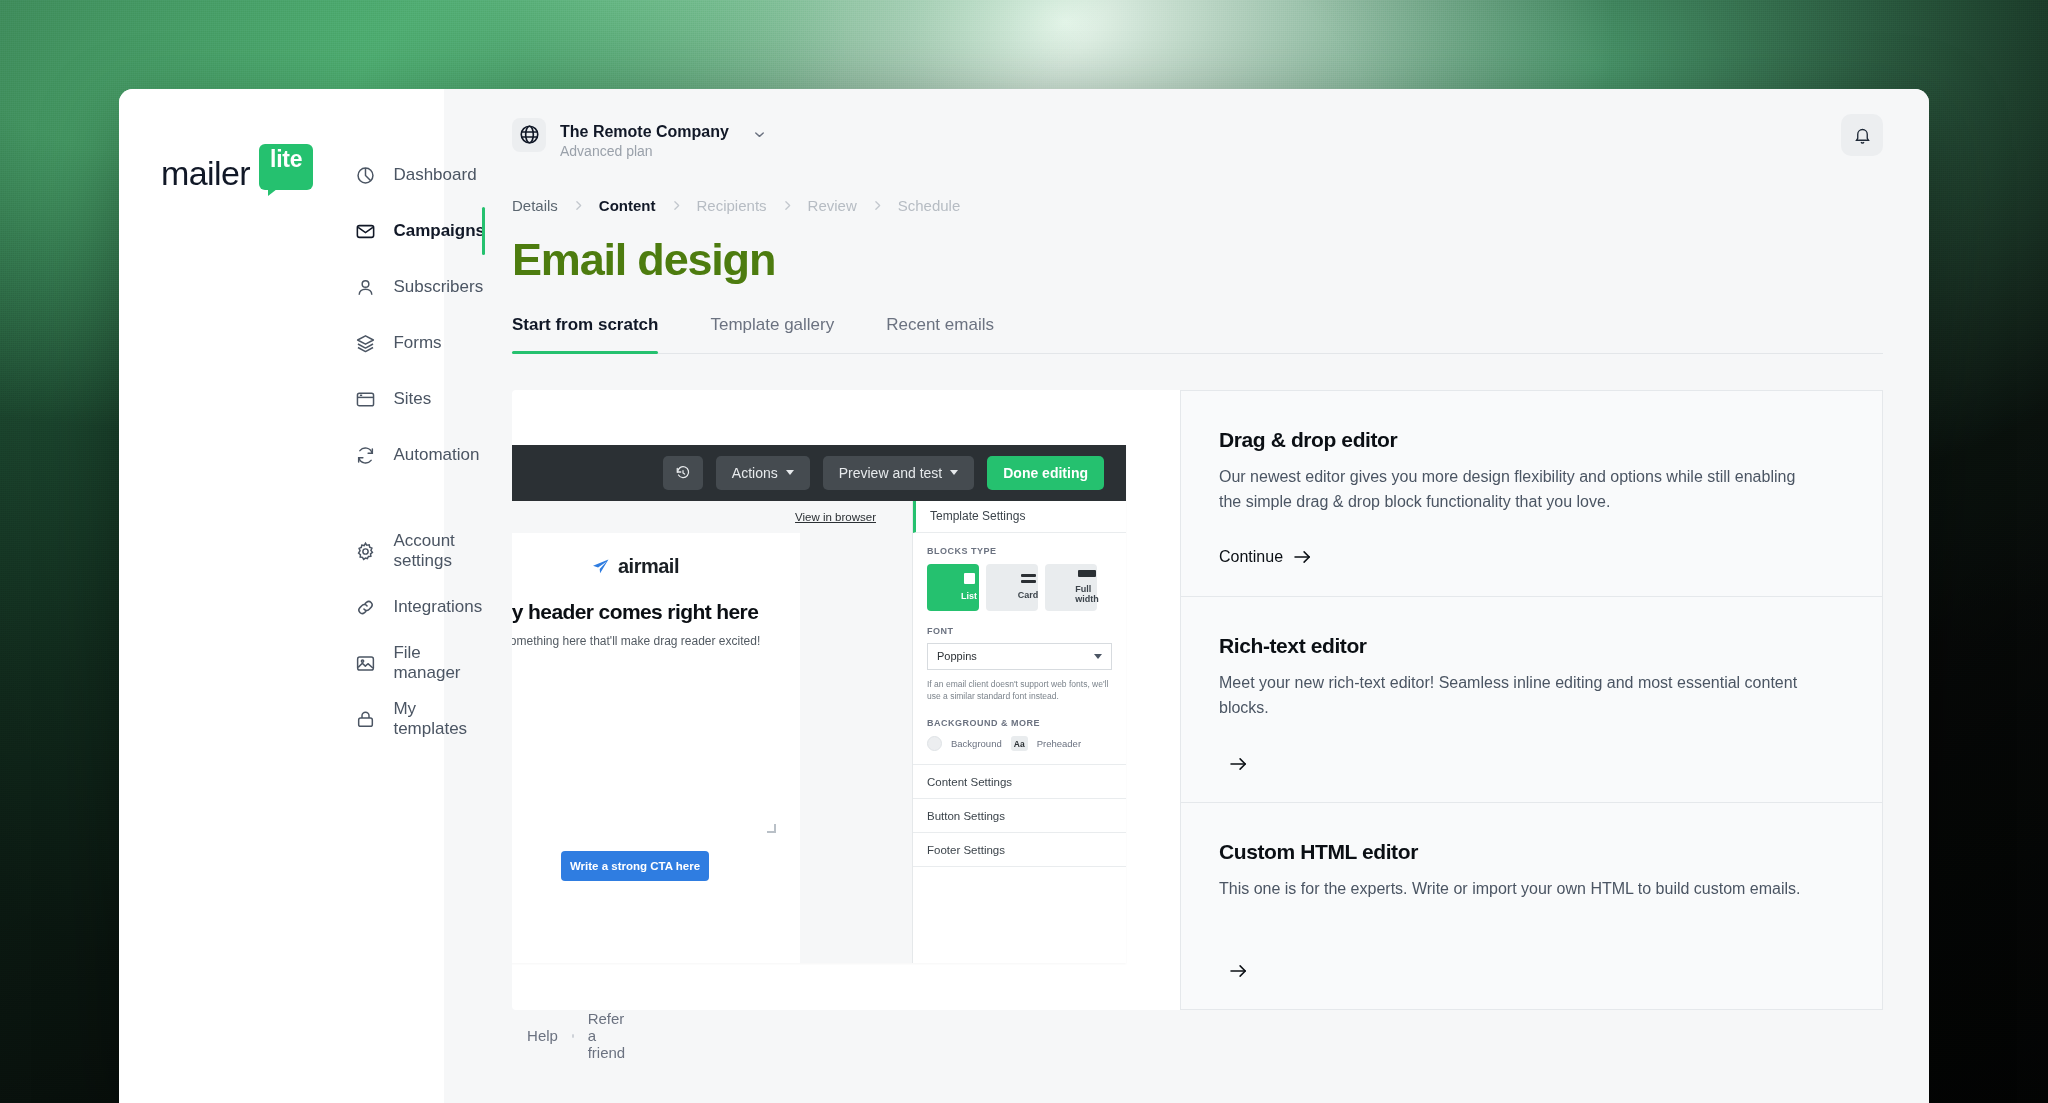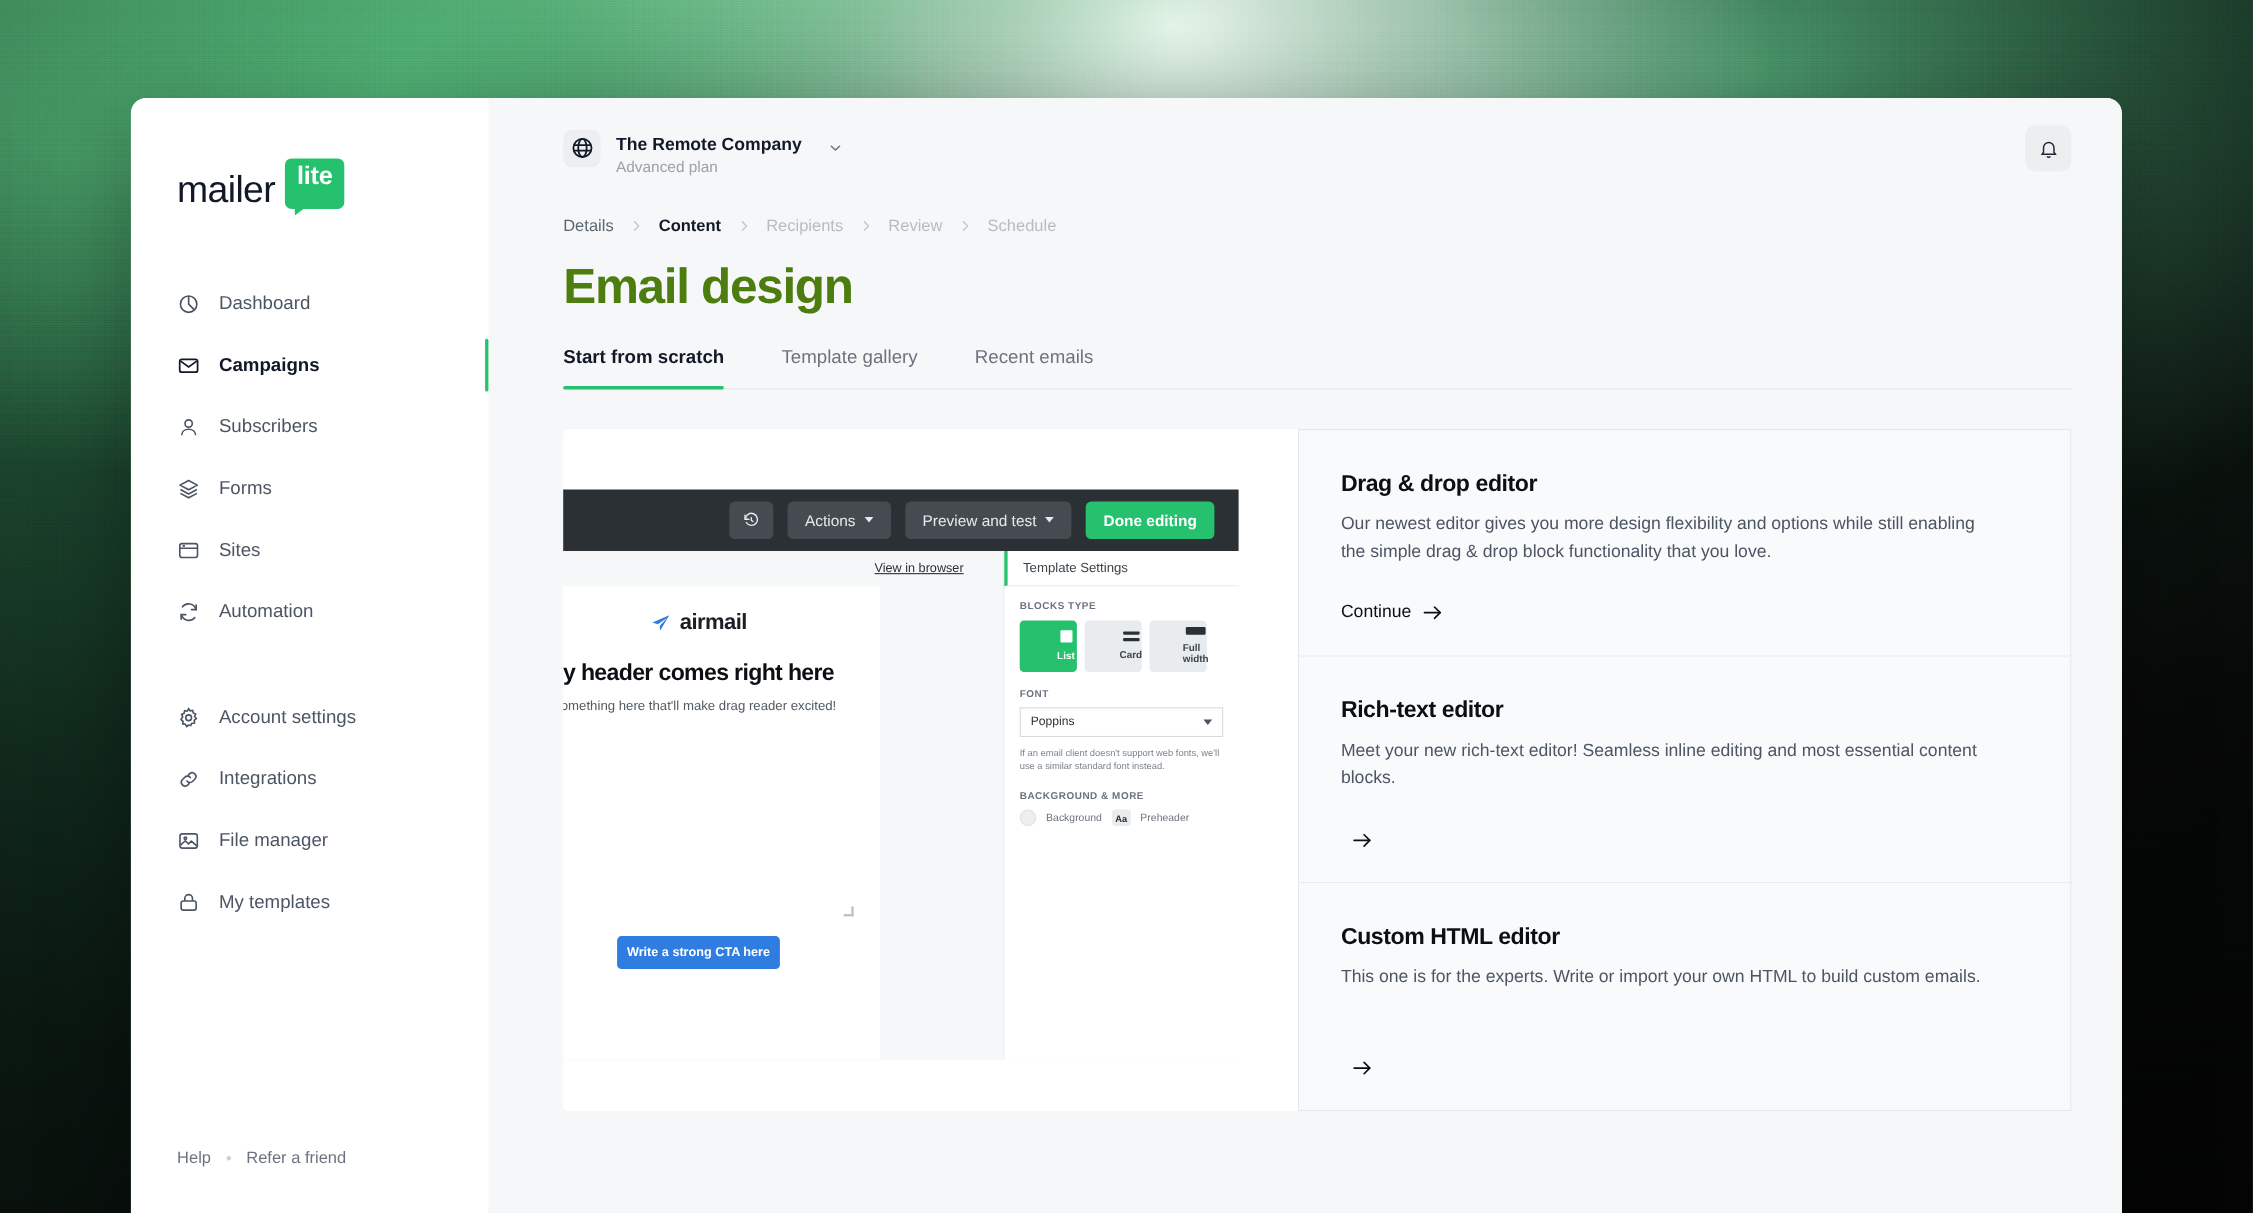--- a/index.html
+++ b/index.html
@@ -44,21 +44,21 @@
     border-radius: 14px 14px 0 0;
     overflow: hidden;
     display: flex;
     box-shadow: 0 30px 80px rgba(0,0,0,.35);
   }
 
   
   .sidebar {
     width: 325px; flex: 0 0 325px; height: 100%;
     background: #ffffff;
-    display: flex; flex-direction: column;
+    display: flex; 
     position: relative;
   }
   .logo-wrap { padding: 55px 0 0 42px; }
   .logo { display: flex; align-items: flex-end; gap: 9px; }
   .logo-mailer {
     font-size: 34px; font-weight: 400; letter-spacing: -.6px; color: #111827;
     line-height: 1;
   }
   .logo-lite {
     position: relative;
@@ -615,20 +615,25 @@
 
                   <div class="ts-label mt">BACKGROUND &amp; MORE</div>
                   <div class="bgrow">
                     <span class="swatch"></span>
                     <span class="t">Background</span>
                     <span class="aa">Aa</span>
                     <span class="t">Preheader</span>
                   </div>
                 </div>
 
+                <div class="ts-list">
+                  <div class="ts-row">Content Settings</div>
+                  <div class="ts-row">Button Settings</div>
+                  <div class="ts-row">Footer Settings</div>
+                </div>
               </div>
             </div>
 
           </div>
         </div>
 
         <div class="cards-pane">
           <div class="ecard">
             <h3>Drag &amp; drop editor</h3>
             <p>Our newest editor gives you more design flexibility and options while still enabling the simple drag &amp; drop block functionality that you love.</p>

